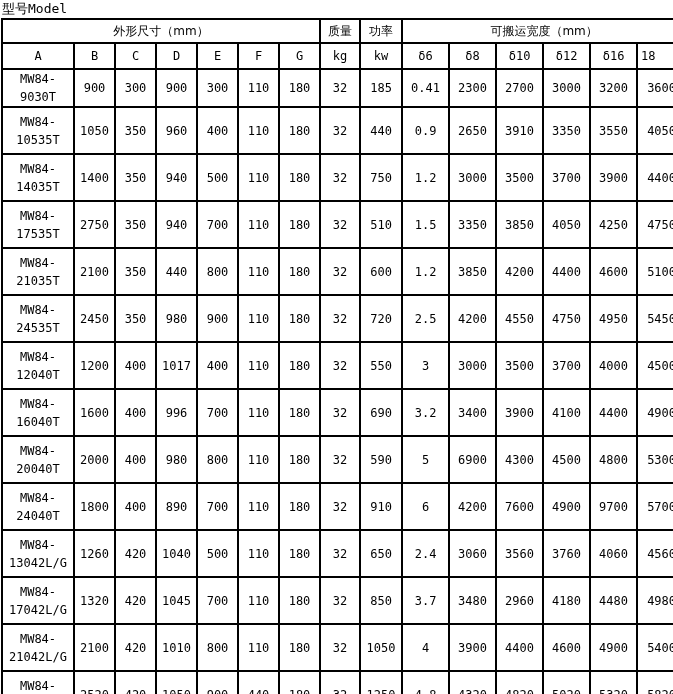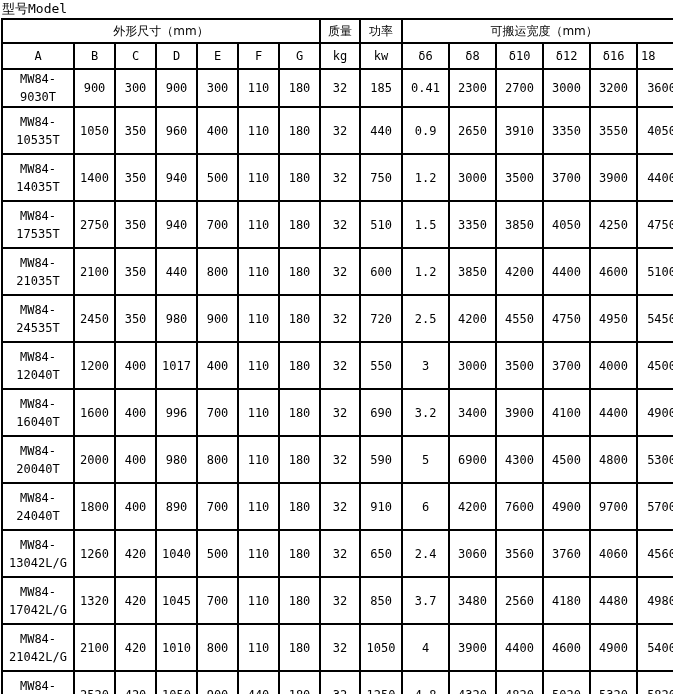--- a/index.html
+++ b/index.html
@@ -341,21 +341,21 @@
           <td class="val">1320</td>
           <td class="val">420</td>
           <td class="val">1045</td>
           <td class="val">700</td>
           <td class="val">110</td>
           <td class="val">180</td>
           <td class="val">32</td>
           <td class="val">850</td>
           <td class="val">3.7</td>
           <td class="val">3480</td>
-          <td class="val">2560</td>
+          <td class="val">2960</td>
           <td class="val">4180</td>
           <td class="val">4480</td>
           <td class="val">4980</td>
         </tr>
         <tr class="data">
           <td class="model">MW84-<br>21042L/G</td>
           <td class="val">2100</td>
           <td class="val">420</td>
           <td class="val">1010</td>
           <td class="val">800</td>

